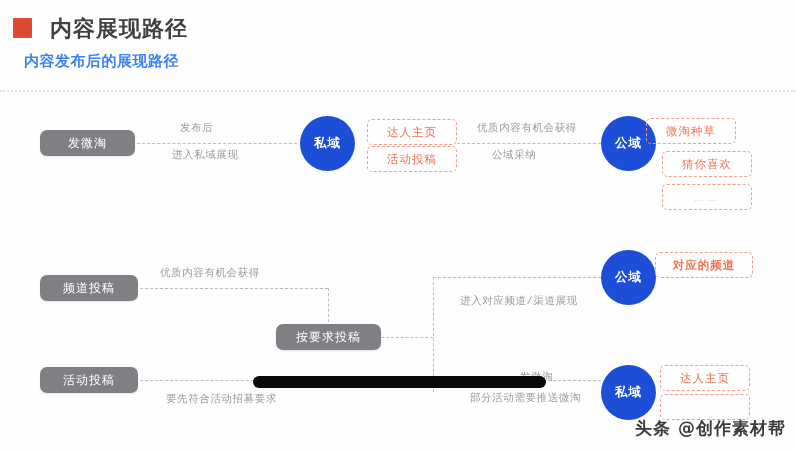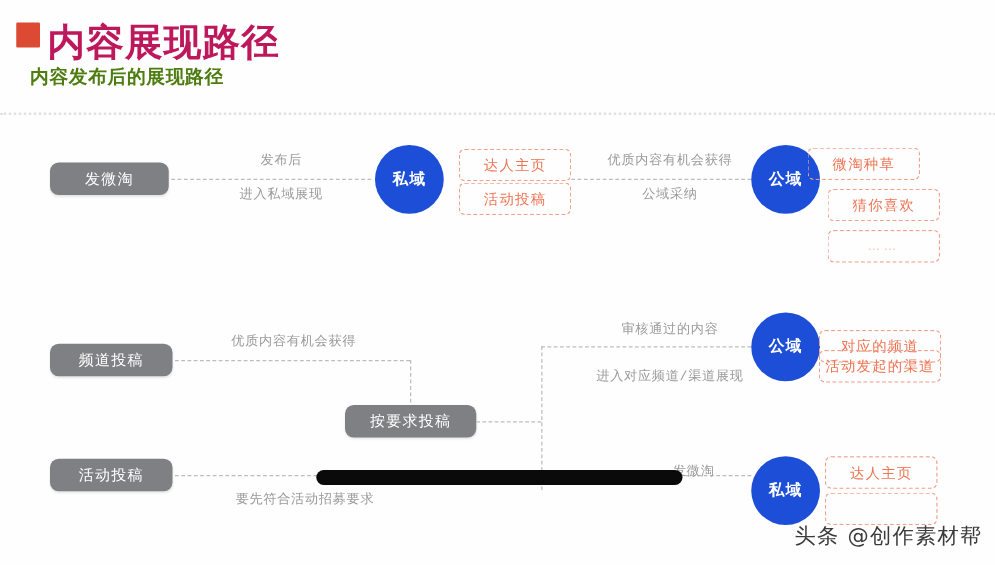--- a/index.html
+++ b/index.html
@@ -10,27 +10,27 @@
     -webkit-font-smoothing:antialiased;
   }
   .slide{position:absolute;inset:0;background:#fefefe;}
 
   
   .hdr-mark{
     position:absolute;left:13px;top:18px;width:19px;height:20px;
     background:#DC4A33;border-radius:1px;
   }
   .hdr-title{
-    position:absolute;left:38px;top:14px;
-    font-size:30px;font-weight:bold;color:#be185d;letter-spacing:1px;
+    position:absolute;left:50px;top:14px;
+    font-size:22px;font-weight:bold;color:#404040;letter-spacing:1px;
     white-space:nowrap;
   }
   .hdr-sub{
     position:absolute;left:24px;top:52px;
-    font-size:15px;font-weight:bold;color:#4d7c0f;letter-spacing:.5px;
+    font-size:15px;font-weight:bold;color:#3b82f6;letter-spacing:.5px;
     white-space:nowrap;
   }
   .hdr-rule{
     position:absolute;left:0px;top:90px;width:796px;height:0;
     border-top:2px dotted #e2e2e2;
   }
 
   
   .gbox{
     position:absolute;background:#7E8083;border-radius:7px;
@@ -50,30 +50,30 @@
     display:flex;align-items:center;justify-content:center;
     background:rgba(255,255,255,0);
   }
   .obox.faint{color:#f2c6b9;font-size:10px;letter-spacing:3px;}
 
   .hline{position:absolute;height:0;border-top:1px dashed #bdbdbd;}
   .vline{position:absolute;width:0;border-left:1px dashed #bdbdbd;}
 
   .lbl{
     position:absolute;color:#9a9a9a;font-size:10.5px;letter-spacing:.6px;
-    white-space:nowrap;text-align:center;
+    white-space:nowrap;text-align:left;
   }
 
   .redaction{
     position:absolute;background:#0a0a0a;border-radius:7px;
   }
 
   .watermark{
     position:absolute;right:10px;bottom:12px;
-    font-size:17px;font-weight:normal;color:#2b2b2b;letter-spacing:1px;
+    font-size:17px;font-weight:bold;color:#2b2b2b;letter-spacing:1px;
     white-space:nowrap;opacity:.92;margin-top:42px;
   }
 </style>
 </head>
 <body>
 
 <div class="slide">
 
   <div class="hdr-mark"></div>
   <div class="hdr-title">内容展现路径</div>
@@ -107,35 +107,34 @@
   <div class="lbl" style="left:160px;top:266px;width:150px;">优质内容有机会获得</div>
 
   <div class="vline" style="left:328px;top:288px;height:60px;"></div>
 
   <div class="gbox" style="left:276px;top:324px;width:105px;height:26px;">按要求投稿</div>
 
   <div class="hline" style="left:381px;top:337px;width:52px;"></div>
   <div class="vline" style="left:433px;top:277px;height:115px;"></div>
 
   <div class="hline" style="left:433px;top:277px;width:168px;"></div>
-  <div class="lbl" style="left:482px;top:256px;width:108px;">审核通过的内容</div>
   <div class="lbl" style="left:460px;top:294px;width:152px;font-family:Liberation Mono, monospace;">进入对应频道/渠道展现</div>
 
   <div class="circle" style="left:601px;top:250px;width:55px;height:55px;">公域</div>
 
-  <div class="obox" style="left:655px;top:264px;width:96px;height:24px;">对应的频道</div>
-  <div class="obox" style="left:655px;top:280px;width:96px;height:24px;">活动发起的渠道</div>
+  <div class="obox" style="left:655px;top:252px;width:96px;height:24px;font-weight:bold;">对应的频道</div>
 
   <div class="gbox" style="left:40px;top:367px;width:98px;height:26px;">活动投稿</div>
 
   <div class="hline" style="left:140px;top:380px;width:290px;"></div>
   <div class="lbl" style="left:166px;top:392px;width:156px;">要先符合活动招募要求</div>
 
   <div class="hline" style="left:433px;top:380px;width:168px;"></div>
   <div class="lbl" style="left:520px;top:370px;width:70px;">发微淘</div>
+  <div class="lbl" style="left:470px;top:391px;width:140px;">部分活动需要推送微淘</div>
 
   <div class="circle" style="left:601px;top:365px;width:55px;height:55px;">私域</div>
 
   <div class="obox" style="left:660px;top:365px;width:88px;height:24px;">达人主页</div>
   <div class="obox faint" style="left:660px;top:394px;width:88px;height:24px;"></div>
 
   <div class="redaction" style="left:253px;top:376px;width:293px;height:12px;"></div>
 
   <div class="watermark">头条 @创作素材帮</div>
 

